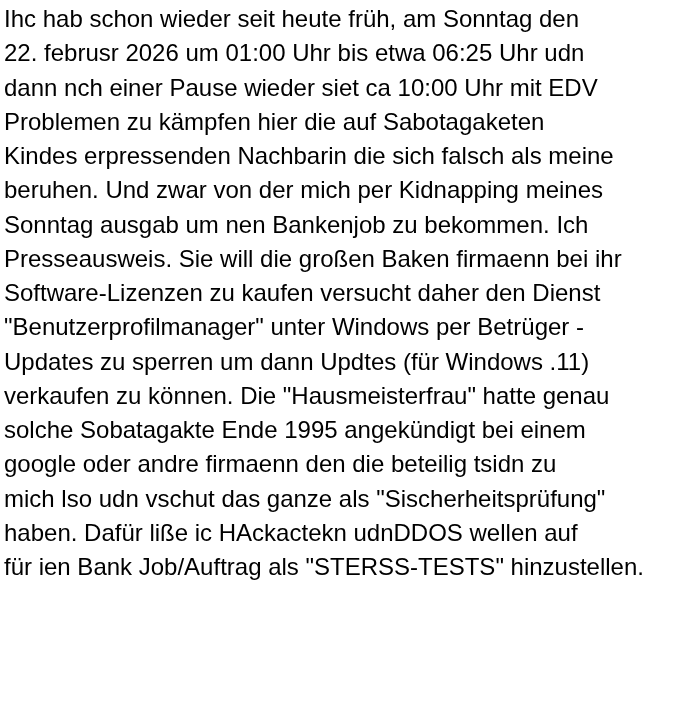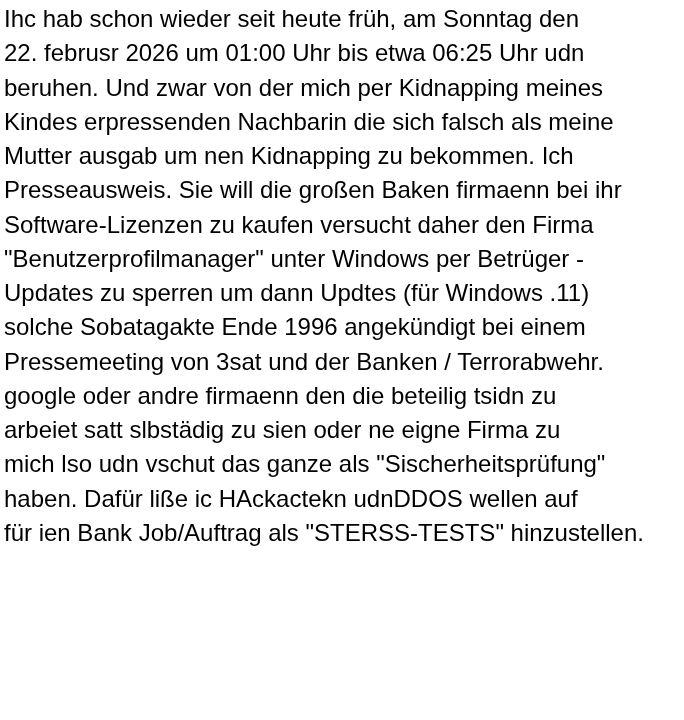--- a/index.html
+++ b/index.html
@@ -27,27 +27,28 @@
   .text-line {
     height: 34.28px;
   }
 </style>
 </head>
 <body>
 
 <div class="text-document">
     <div class="text-line">Ihc hab schon wieder seit heute früh, am Sonntag den</div>
     <div class="text-line">22. februsr 2026 um 01:00 Uhr bis etwa 06:25 Uhr udn</div>
+    <div class="text-line">dann nch einer Pause wieder siet ca 10:00 Uhr mit EDV</div>
+    <div class="text-line">Problemen zu kämpfen hier die auf Sabotagaketen</div>
+    <div class="text-line">Kindes erpressenden Nachbarin die sich falsch als meine</div>
     <div class="text-line">beruhen. Und zwar von der mich per Kidnapping meines</div>
-    <div class="text-line">Kindes erpressenden Nachbarin die sich falsch als meine</div>
-    <div class="text-line">Mutter ausgab um nen Kidnapping zu bekommen. Ich</div>
+    <div class="text-line">Sonntag ausgab um nen Bankenjob zu bekommen. Ich</div>
     <div class="text-line">Presseausweis. Sie will die großen Baken firmaenn bei ihr</div>
-    <div class="text-line">Software-Lizenzen zu kaufen versucht daher den Firma</div>
+    <div class="text-line">Software-Lizenzen zu kaufen versucht daher den Dienst</div>
     <div class="text-line">"Benutzerprofilmanager" unter Windows per Betrüger -</div>
     <div class="text-line">Updates zu sperren um dann Updtes (für Windows .11)</div>
-    <div class="text-line">solche Sobatagakte Ende 1996 angekündigt bei einem</div>
-    <div class="text-line">Pressemeeting von 3sat und der Banken / Terrorabwehr.</div>
+    <div class="text-line">verkaufen zu können. Die "Hausmeisterfrau" hatte genau</div>
+    <div class="text-line">solche Sobatagakte Ende 1995 angekündigt bei einem</div>
     <div class="text-line">google oder andre firmaenn den die beteilig tsidn zu</div>
-    <div class="text-line">arbeiet satt slbstädig zu sien oder ne eigne Firma zu</div>
     <div class="text-line">mich lso udn vschut das ganze als "Sischerheitsprüfung"</div>
     <div class="text-line">haben. Dafür liße ic HAckactekn udnDDOS wellen auf</div>
     <div class="text-line">für ien Bank Job/Auftrag als "STERSS-TESTS" hinzustellen.</div>
   </div>
 
 </body></html>

